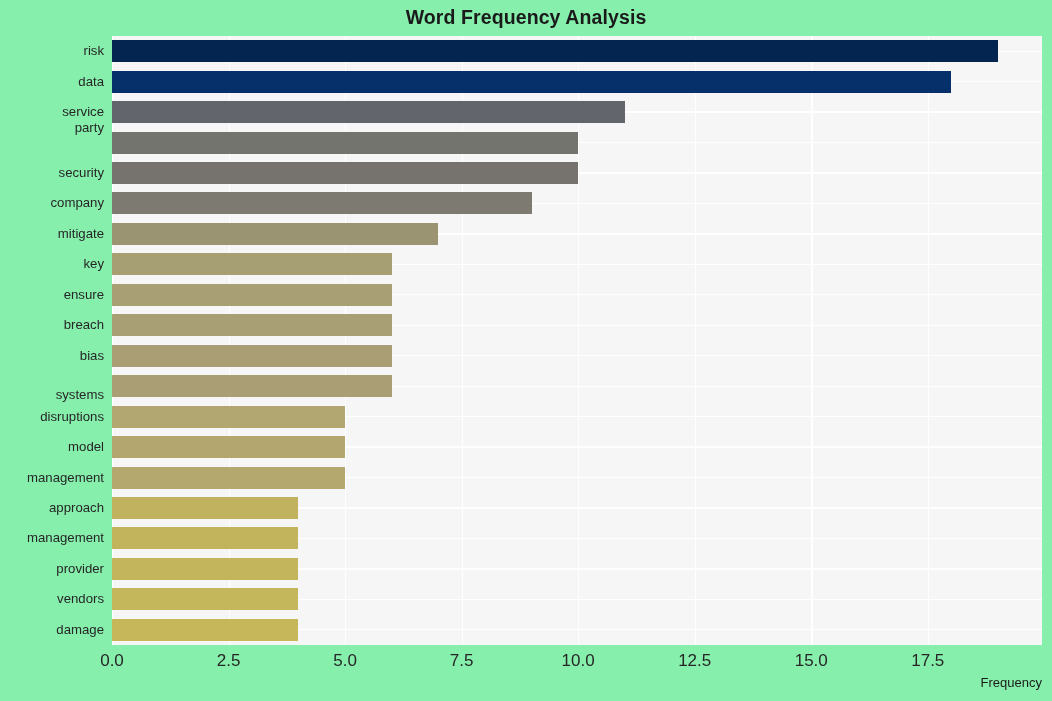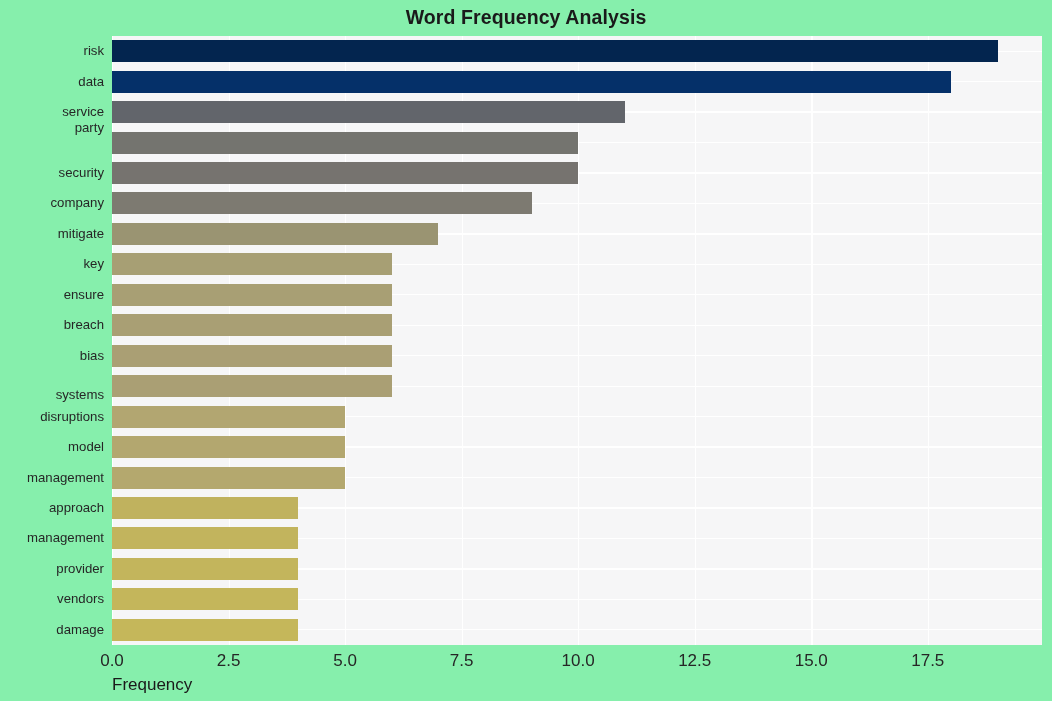--- a/index.html
+++ b/index.html
@@ -108,22 +108,22 @@
     font-size: 17px;
     color: #262626;
     white-space: nowrap;
   }
 
   #xlabel {
     position: absolute;
     left: 112px;
     top: 675px;
     width: 930px;
-    text-align: left;
-    font-size: 17px;
+    text-align: right;
+    font-size: 13px;
     color: #1a1a1a;
   }
 </style>
 </head>
 <body>
 
 <div id="figure">
 
   <div id="chart-title">Word Frequency Analysis</div>
 

